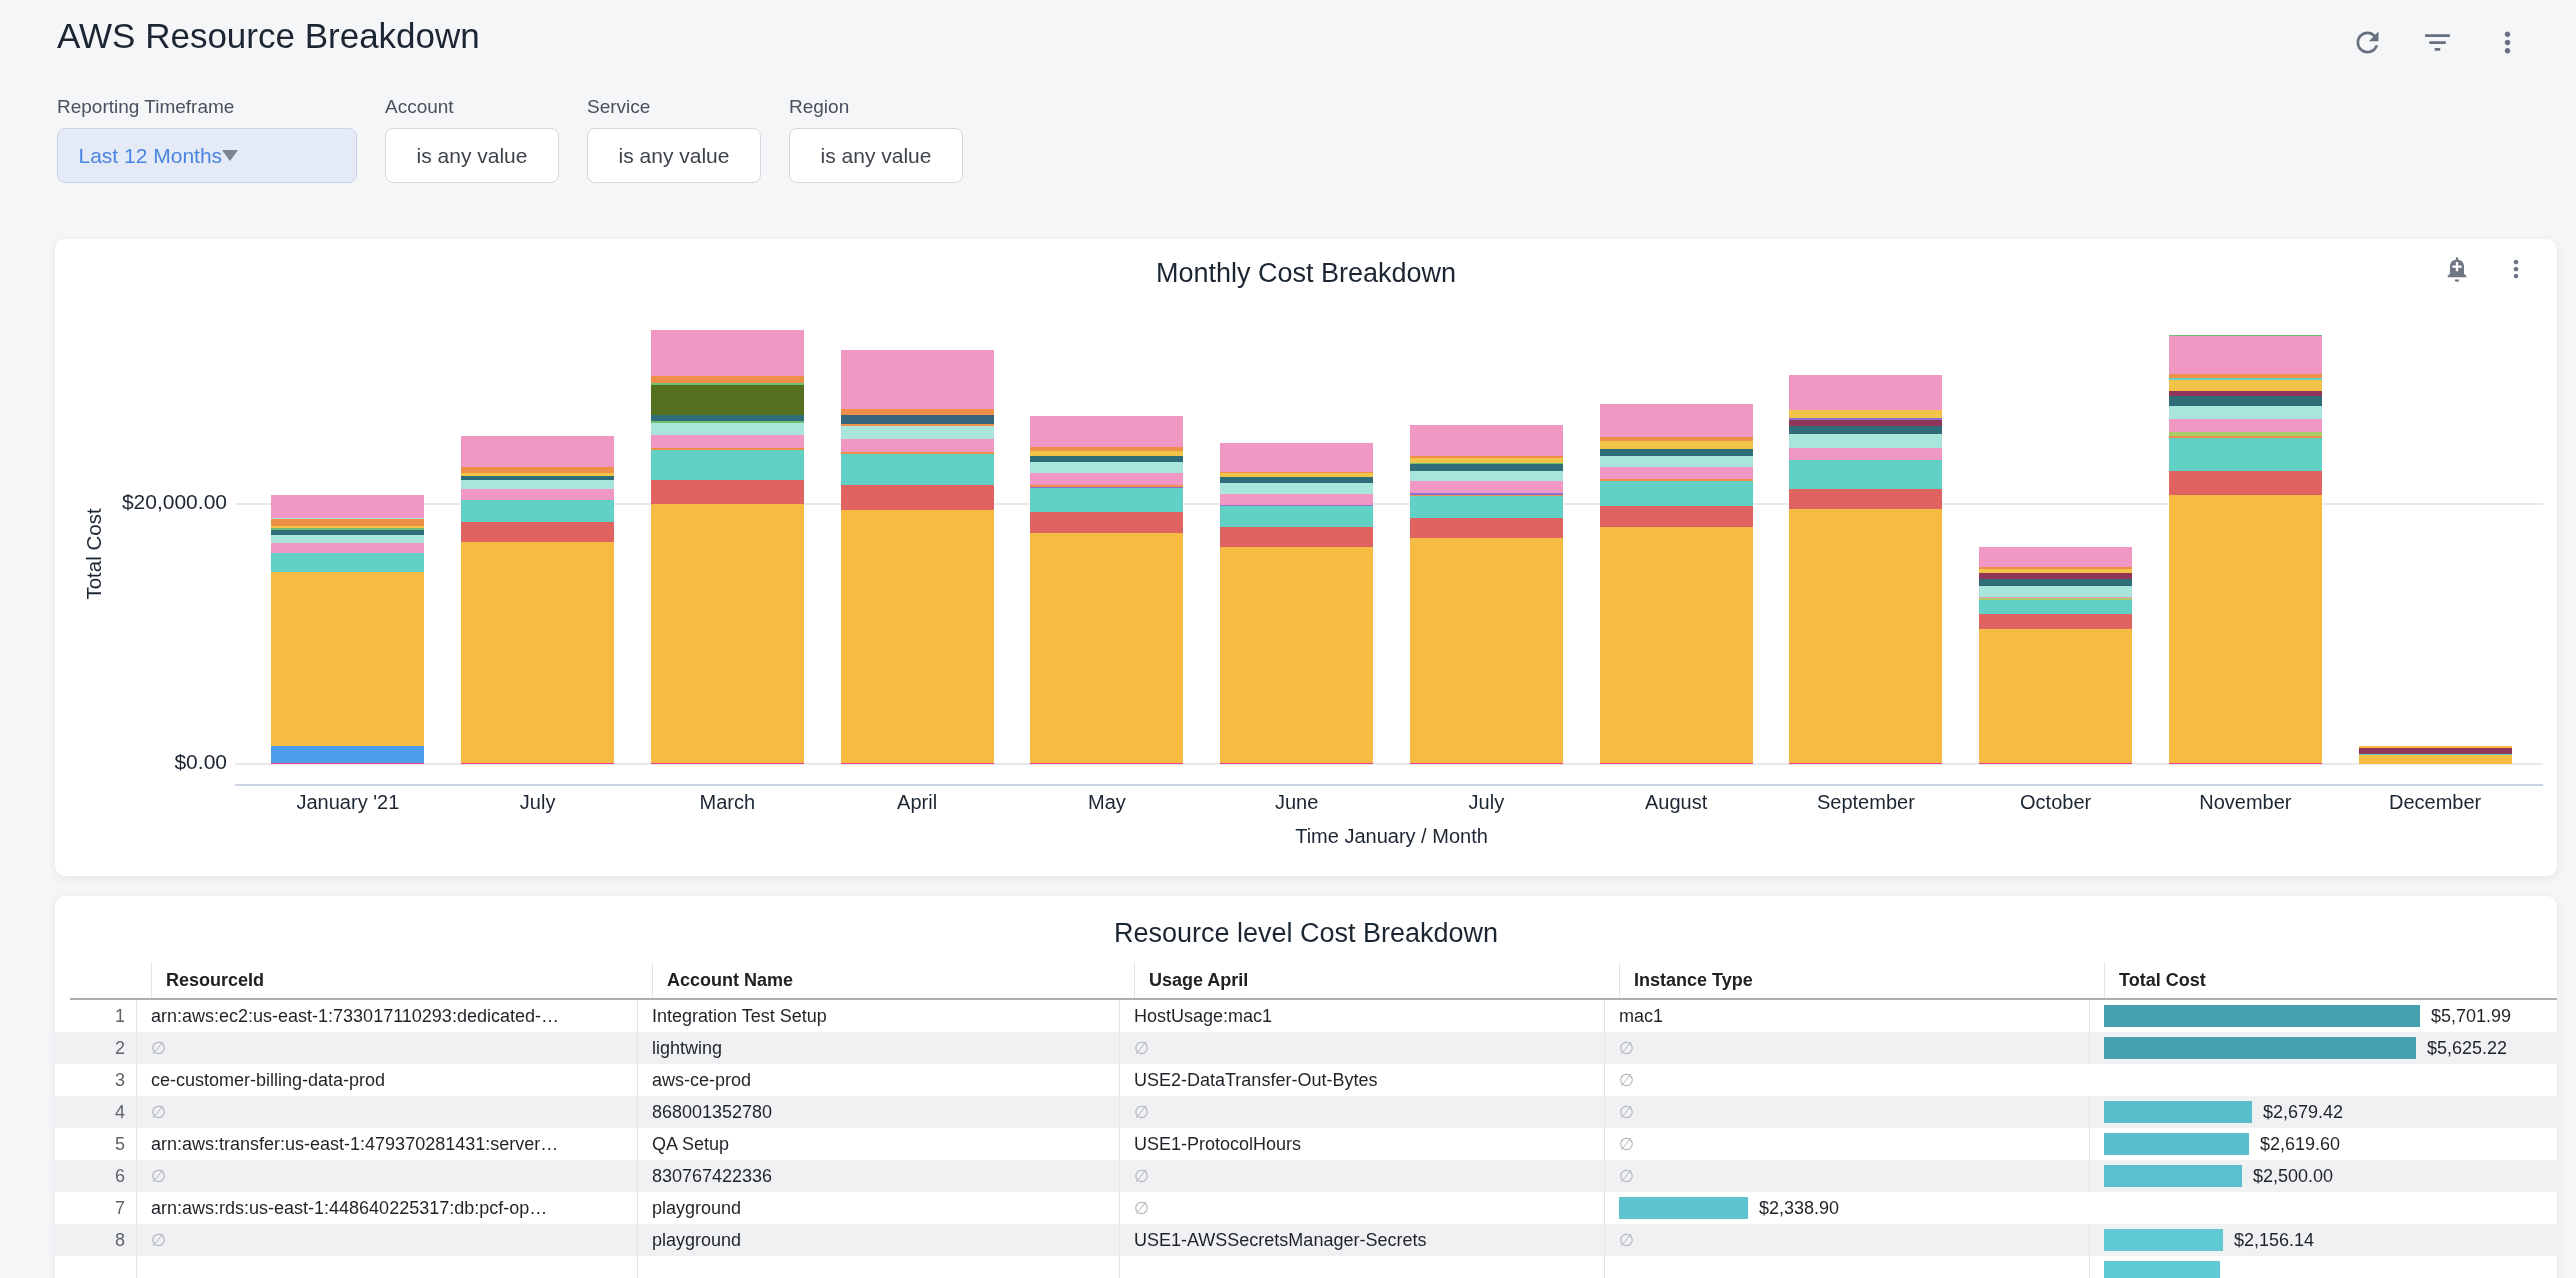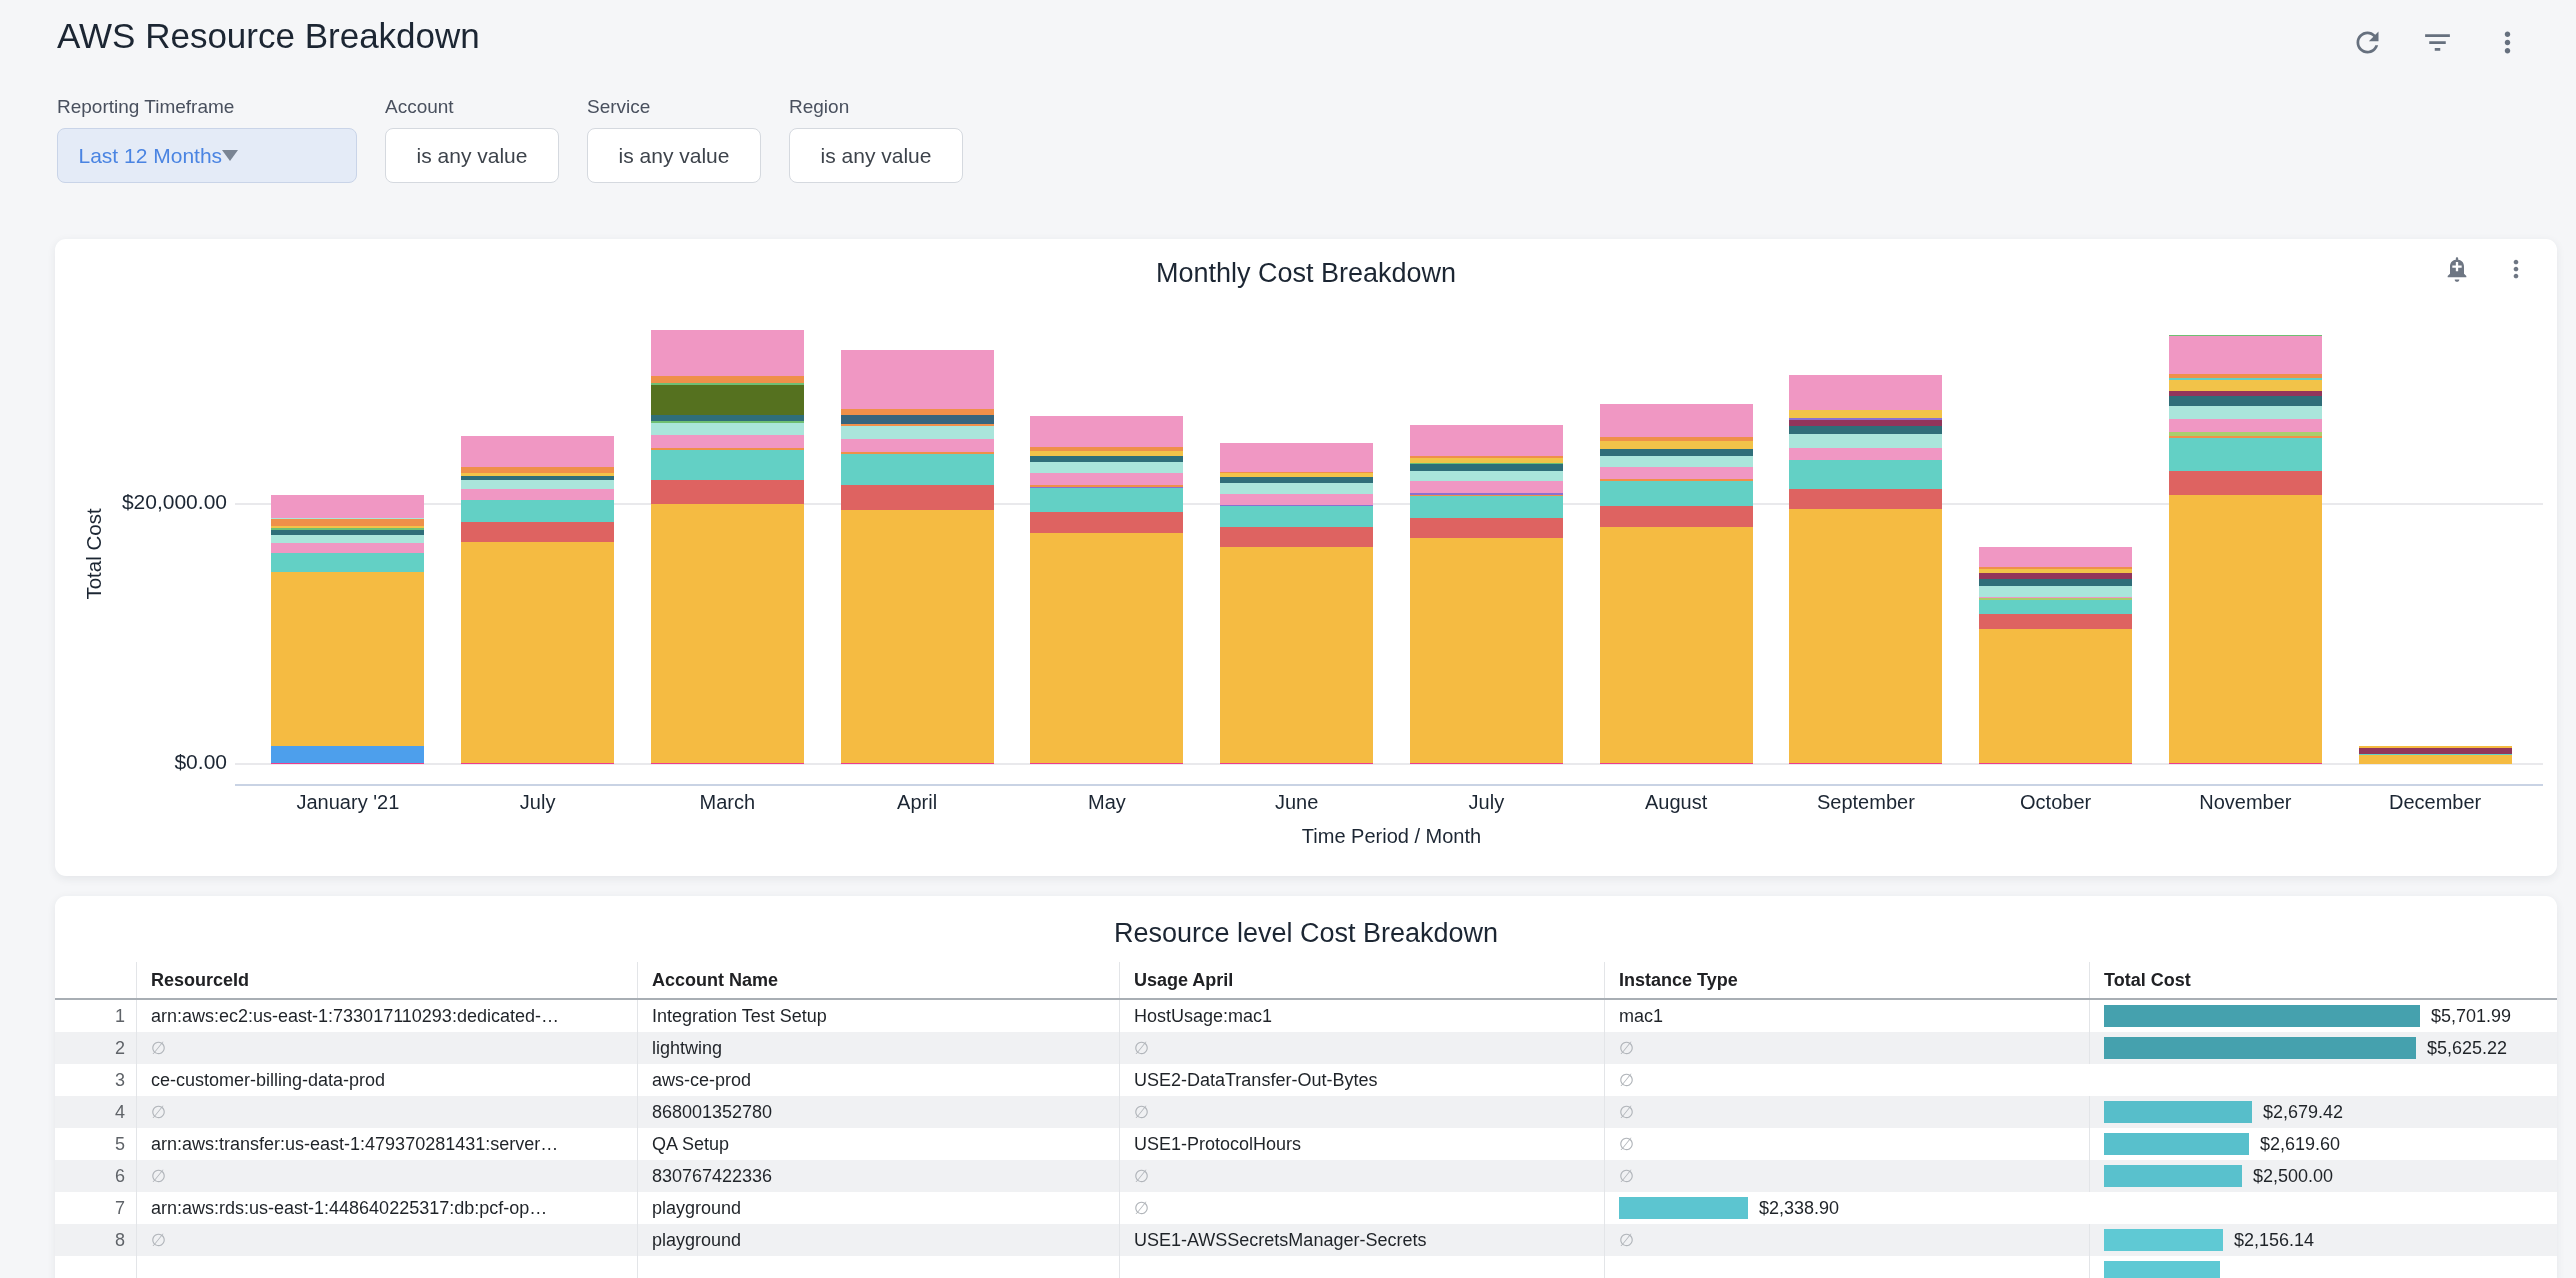--- a/index.html
+++ b/index.html
@@ -42,21 +42,21 @@
   .slot { flex:1; display:flex; justify-content:center; align-items:flex-end; height:100%; }
   .bar { width:153px; display:flex; flex-direction:column-reverse; }
   .bar div { width:100%; }
   #xlabels { position:absolute; left:198px; top:552px; width:2277px; display:flex;align-items:center; }
   .xlab { flex:1; text-align:center; font-size:20px; color:#1C2633; }
   .xtitle { position:absolute; left:198px; width:2277px; top:586px; text-align:center; font-size:20px; color:#1C2633; }
 
   
   .table { position:absolute; left:0; right:0; top:66px; }
   .trow, .thead { display:flex; align-items:stretch; }
-  .thead { height:38px; border-bottom:2.4px solid #A8AEB4; }
+  .thead { height:38px; border-bottom:2.4px solid #A8AEB4;margin-left:15px; }
   .trow { height:32px; }
   .trow.alt { background:#F0F1F3; }
   .c { display:flex; align-items:center; font-size:18px; color:#1F2328; overflow:hidden; white-space:nowrap; }
   .c0 { width:81px; justify-content:flex-end; padding-right:11px; color:#5F6368; }
   .c1 { width:501px; } .c2 { width:482px; } .c3 { width:485px; } .c4 { width:485px; } .c5 { flex:1; }
   .c1,.c2,.c3,.c4,.c5 { padding-left:14px; border-left:1.6px solid #E3E5E8; }
   .th { font-weight:700; color:#202124; cursor:pointer; }
   .null { color:#B1B5BA; font-size:17.4px; }
   .costbar { height:22px; flex:none; }
   .costval { margin-left:11px; font-size:18px; color:#1F2328; }
@@ -324,21 +324,21 @@
       <div class="xlab">April</div>
       <div class="xlab">May</div>
       <div class="xlab">June</div>
       <div class="xlab">July</div>
       <div class="xlab">August</div>
       <div class="xlab">September</div>
       <div class="xlab">October</div>
       <div class="xlab">November</div>
       <div class="xlab">December</div>
     </div>
-  <div class="xtitle">Time Period / Month</div>
+  <div class="xtitle">Time January / Month</div>
 </section>
 
 <section class="card table-card">
   <h2 class="card-title">Resource level Cost Breakdown</h2>
   <div class="table">
     <div class="thead" id="thead">
         <div class="c c0 th"></div>
         <div class="c c1 th">ResourceId</div>
         <div class="c c2 th">Account Name</div>
         <div class="c c3 th">Usage April</div>

